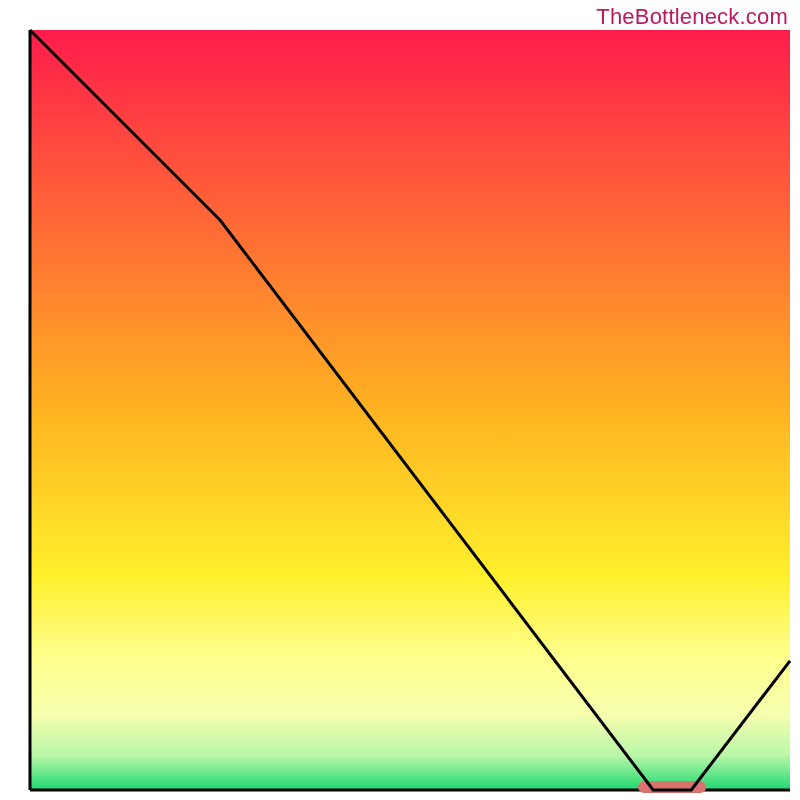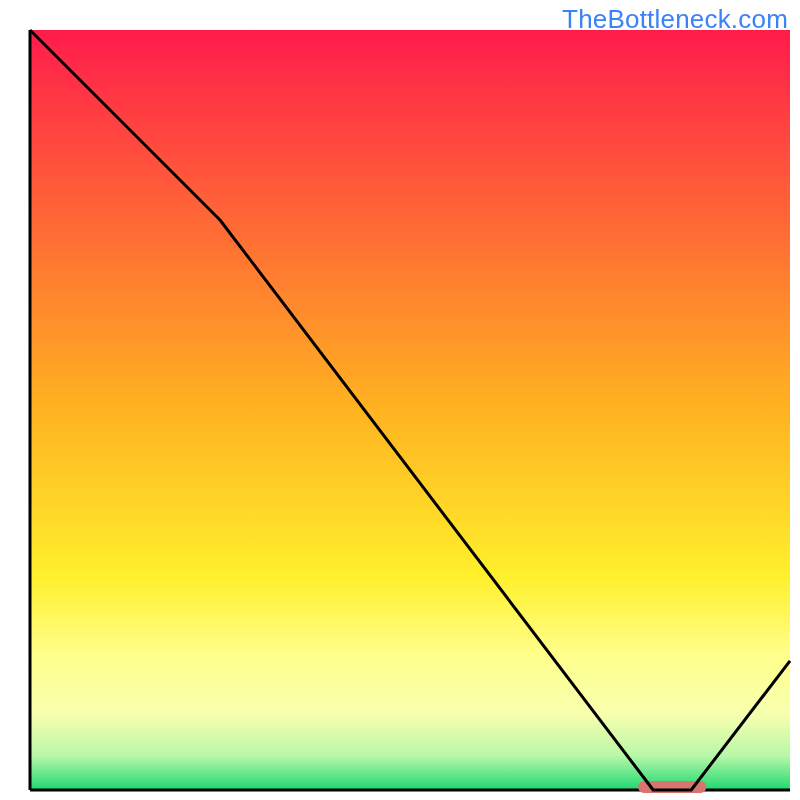--- a/index.html
+++ b/index.html
@@ -13,22 +13,22 @@
   }
   .container {
     position: relative;
     width: 800px;
     height: 800px;
   }
   .watermark {
     position: absolute;
     top: 4px;
     right: 12px;
-    font-size: 26px;
-    color: #3b82f6;
+    font-size: 22px;
+    color: #be185d;
     font-weight: 500;
     letter-spacing: 0.2px;
     z-index: 10;
   }
   svg {
     position: absolute;
     left: 0;
     top: 0;
   }
 </style>

